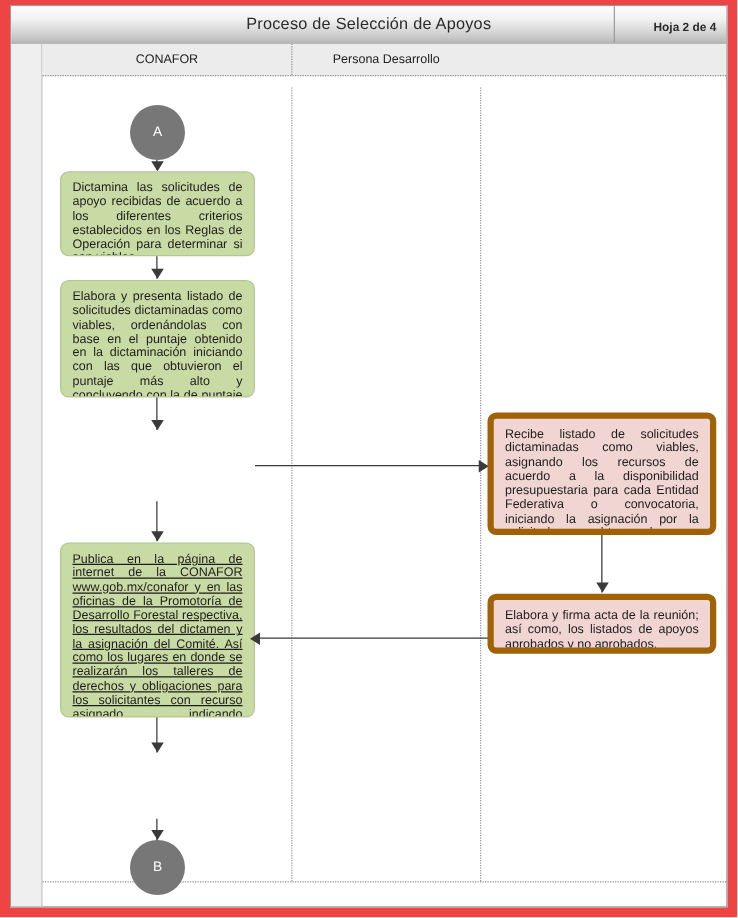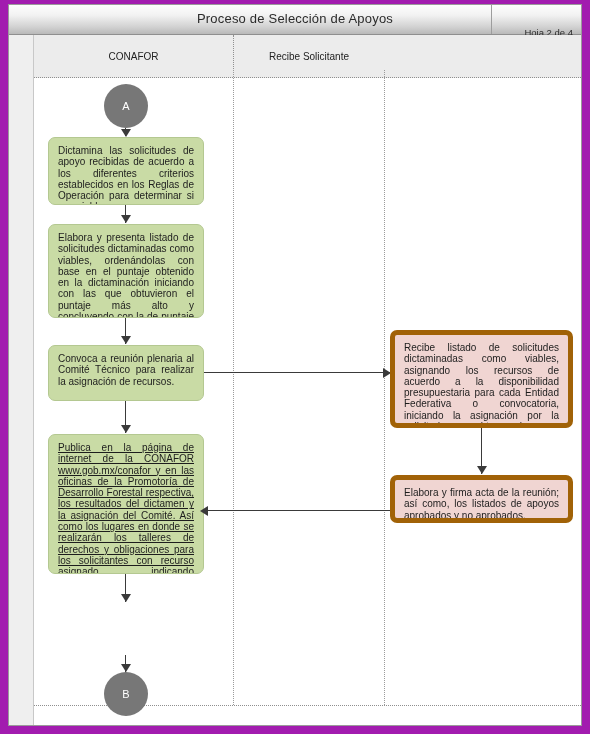--- a/index.html
+++ b/index.html
@@ -9,21 +9,21 @@
   }
   body {
     font-family: "Liberation Sans", sans-serif;
     -webkit-font-smoothing: antialiased;
   }
 
   #page {
     position: relative;
     width: 590px;
     height: 734px;
-    background: #a21caf;
+    background: #ef4444;
     overflow: hidden;
   }
 
   
   .frame {
     position: absolute;
     left: 8px;
     top: 4px;
     width: 574px;
     height: 722px;
@@ -57,23 +57,23 @@
     position: absolute;
     right: 89px;
     top: 0;
     width: 1px;
     height: 100%;
     background: #9d9d9d;
   }
   .sheet-text {
     position: absolute;
     right: 8px;
-    top: 22px;
+    top: 12px;
     font-size: 9.5px;
-    font-weight: normal;
+    font-weight: bold;
     color: #2b2b2b;
   }
 
   
   .margin-strip {
     position: absolute;
     left: 9px;
     top: 35px;
     width: 25px;
     height: 690px;
@@ -81,21 +81,21 @@
     border-right: 1px solid #c8c8c8;
     box-sizing: border-box;
   }
 
   
   .lane-head-row {
     position: absolute;
     left: 34px;
     top: 35px;
     width: 547px;
-    height: 43px;
+    height: 26px;
     background: #ececec;
     border-bottom: 1px dotted #8f8f8f;
     box-sizing: border-box;
   }
   .lane-head {
     position: absolute;
     top: 0;
     height: 100%;
     display: flex;
     align-items: center;
@@ -206,21 +206,21 @@
   <div class="titlebar">
     <div class="title-text">Proceso de Selección de Apoyos</div>
     <div class="sheet-divider"></div>
     <div class="sheet-text">Hoja 2 de 4</div>
   </div>
 
   <div class="margin-strip"></div>
 
   <div class="lane-head-row">
     <div class="lane-head h1">CONAFOR</div>
-    <div class="lane-head h2">Recibe Solicitante</div>
+    <div class="lane-head h2">Persona Desarrollo</div>
   </div>
 
   <div class="lane-div d1"></div>
   <div class="lane-div d2"></div>
   <div class="lane-bottom"></div>
 
   <div class="conn" style="left:104px; top:84px;">
     <span>A</span>
   </div>
   <div class="v-line" style="left:125px; top:128px; height:8px;"></div>
@@ -231,23 +231,20 @@
   </div>
   <div class="v-line" style="left:125px; top:205px; height:18px;"></div>
   <div class="arrow-down" style="left:121px; top:215px;"></div>
 
   <div class="box green" style="left:48px; top:224px; width:156px; height:94px;">
     <p>Elabora y presenta listado de solicitudes dictaminadas como viables, ordenándolas con base en el puntaje obtenido en la dictaminación iniciando con las que obtuvieron el puntaje más alto y concluyendo con la de puntaje más bajo, considerando metas estatales o convocatorias.</p>
   </div>
   <div class="v-line" style="left:125px; top:318px; height:26px;"></div>
   <div class="arrow-down" style="left:121px; top:336px;"></div>
 
-  <div class="box green" style="left:48px; top:345px; width:156px; height:56px;">
-    <p>Convoca a reunión plenaria al Comité Técnico para realizar la asignación de recursos.</p>
-  </div>
   <div class="v-line" style="left:125px; top:401px; height:32px;"></div>
   <div class="arrow-down" style="left:121px; top:425px;"></div>
 
   <div class="box green" style="left:48px; top:434px; width:156px; height:140px;text-decoration:underline;">
     <p>Publica en la página de internet de la CONAFOR www.gob.mx/conafor y en las oficinas de la Promotoría de Desarrollo Forestal respectiva, los resultados del dictamen y la asignación del Comité. Así como los lugares en donde se realizarán los talleres de derechos y obligaciones para los solicitantes con recurso asignado indicando claramente la documentación que deberán presentar.</p>
   </div>
   <div class="v-line" style="left:125px; top:574px; height:28px;"></div>
   <div class="arrow-down" style="left:121px; top:594px;"></div>
 
   <div class="v-line" style="left:125px; top:655px; height:18px;"></div>

